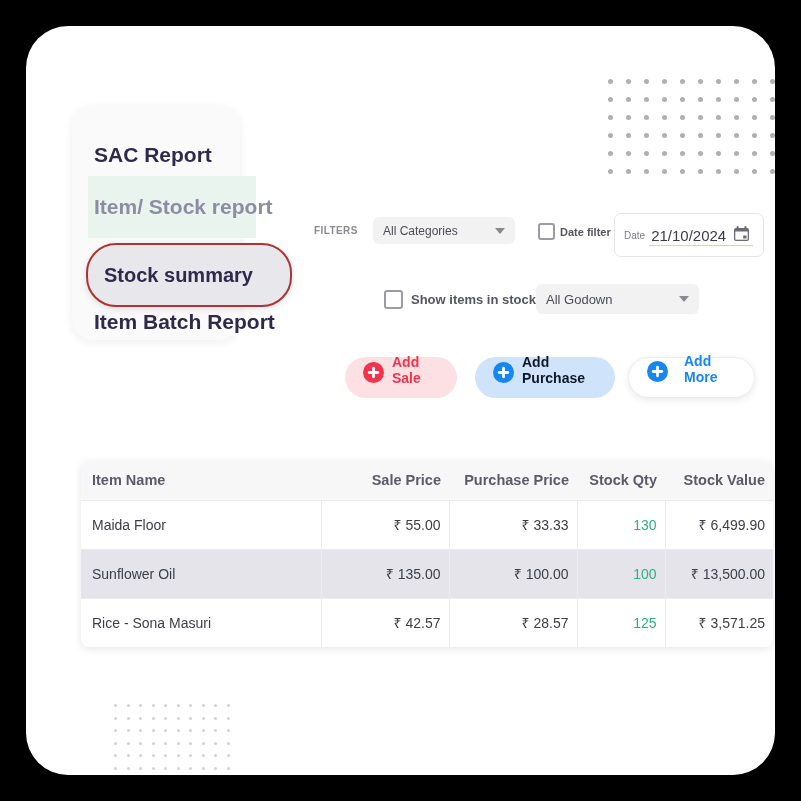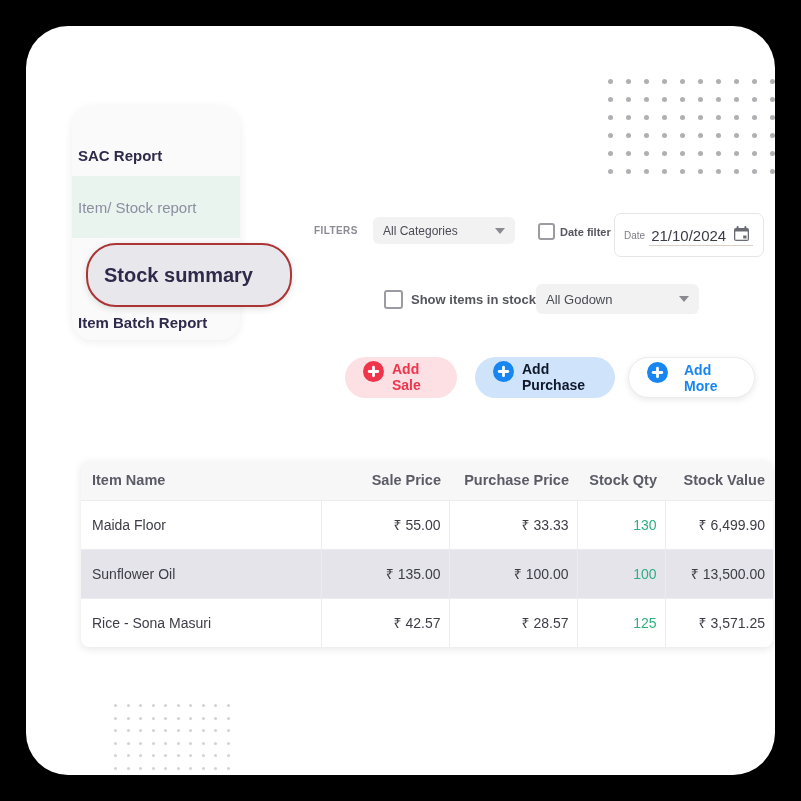--- a/index.html
+++ b/index.html
@@ -44,31 +44,31 @@
   
   #report-menu {
     position: absolute;
     left: 46px; top: 80px;
     width: 168px; height: 234px;
     background: #fafafa;
     border-radius: 20px;
     box-shadow: 0 2px 10px rgba(0,0,0,0.07);
   }
   .menu-row {
-    position: absolute; left: 0; width: 100%;
+    position: absolute; left: 16px; width: 100%;
     display: flex; align-items: center;
     padding-left: 6px;
-    font-size: 15px;
+    font-size: 21px;
     font-weight: bold;
     color: #2f2a4a;
     white-space: nowrap;
     text-align: center;
   }
   #menu-sac      { top: 28px;  height: 42px; }
-  #menu-itemstock{ top: 70px;  height: 62px; background: #e9f4ef; color: #8d8da0; font-weight: normal; }
+  #menu-itemstock{ top: 70px;  height: 62px; background: #e9f4ef; color: #8d8da0; font-weight: bold; }
   #menu-summary  { top: 132px; height: 62px; }
   #menu-batch    { top: 196px; height: 40px; }
 
   
   #stock-summary-pill {
     position: absolute;
     left: 60px; top: 217px;
     width: 206px; height: 64px;
     background: #e8e8ec;
     border: 2px solid #ab3434;
@@ -131,22 +131,22 @@
     height: 1px; background: #d9cfc3;
   }
   #date-value { font-size: 15px; color: #3b3b45; }
   #calendar-icon { margin-left: 7px; display: block; }
 
   
   .action-btn {
     position: absolute;
     height: 41px;
     border-radius: 22px;
-    display: flex; align-items: flex-start;
-    padding: 4px 18px;
+    display: flex; align-items: flex-end;
+    padding: 12px 18px;
     font-size: 14px; font-weight: bold;
   }
   #btn-add-sale {
     left: 319px; top: 331px; width: 112px;
     background: #fde0e4; color: #f0344c;
   }
   #btn-add-purchase {
     left: 449px; top: 331px; width: 140px;
     background: #cfe4fb; color: #0f172a;
   }

